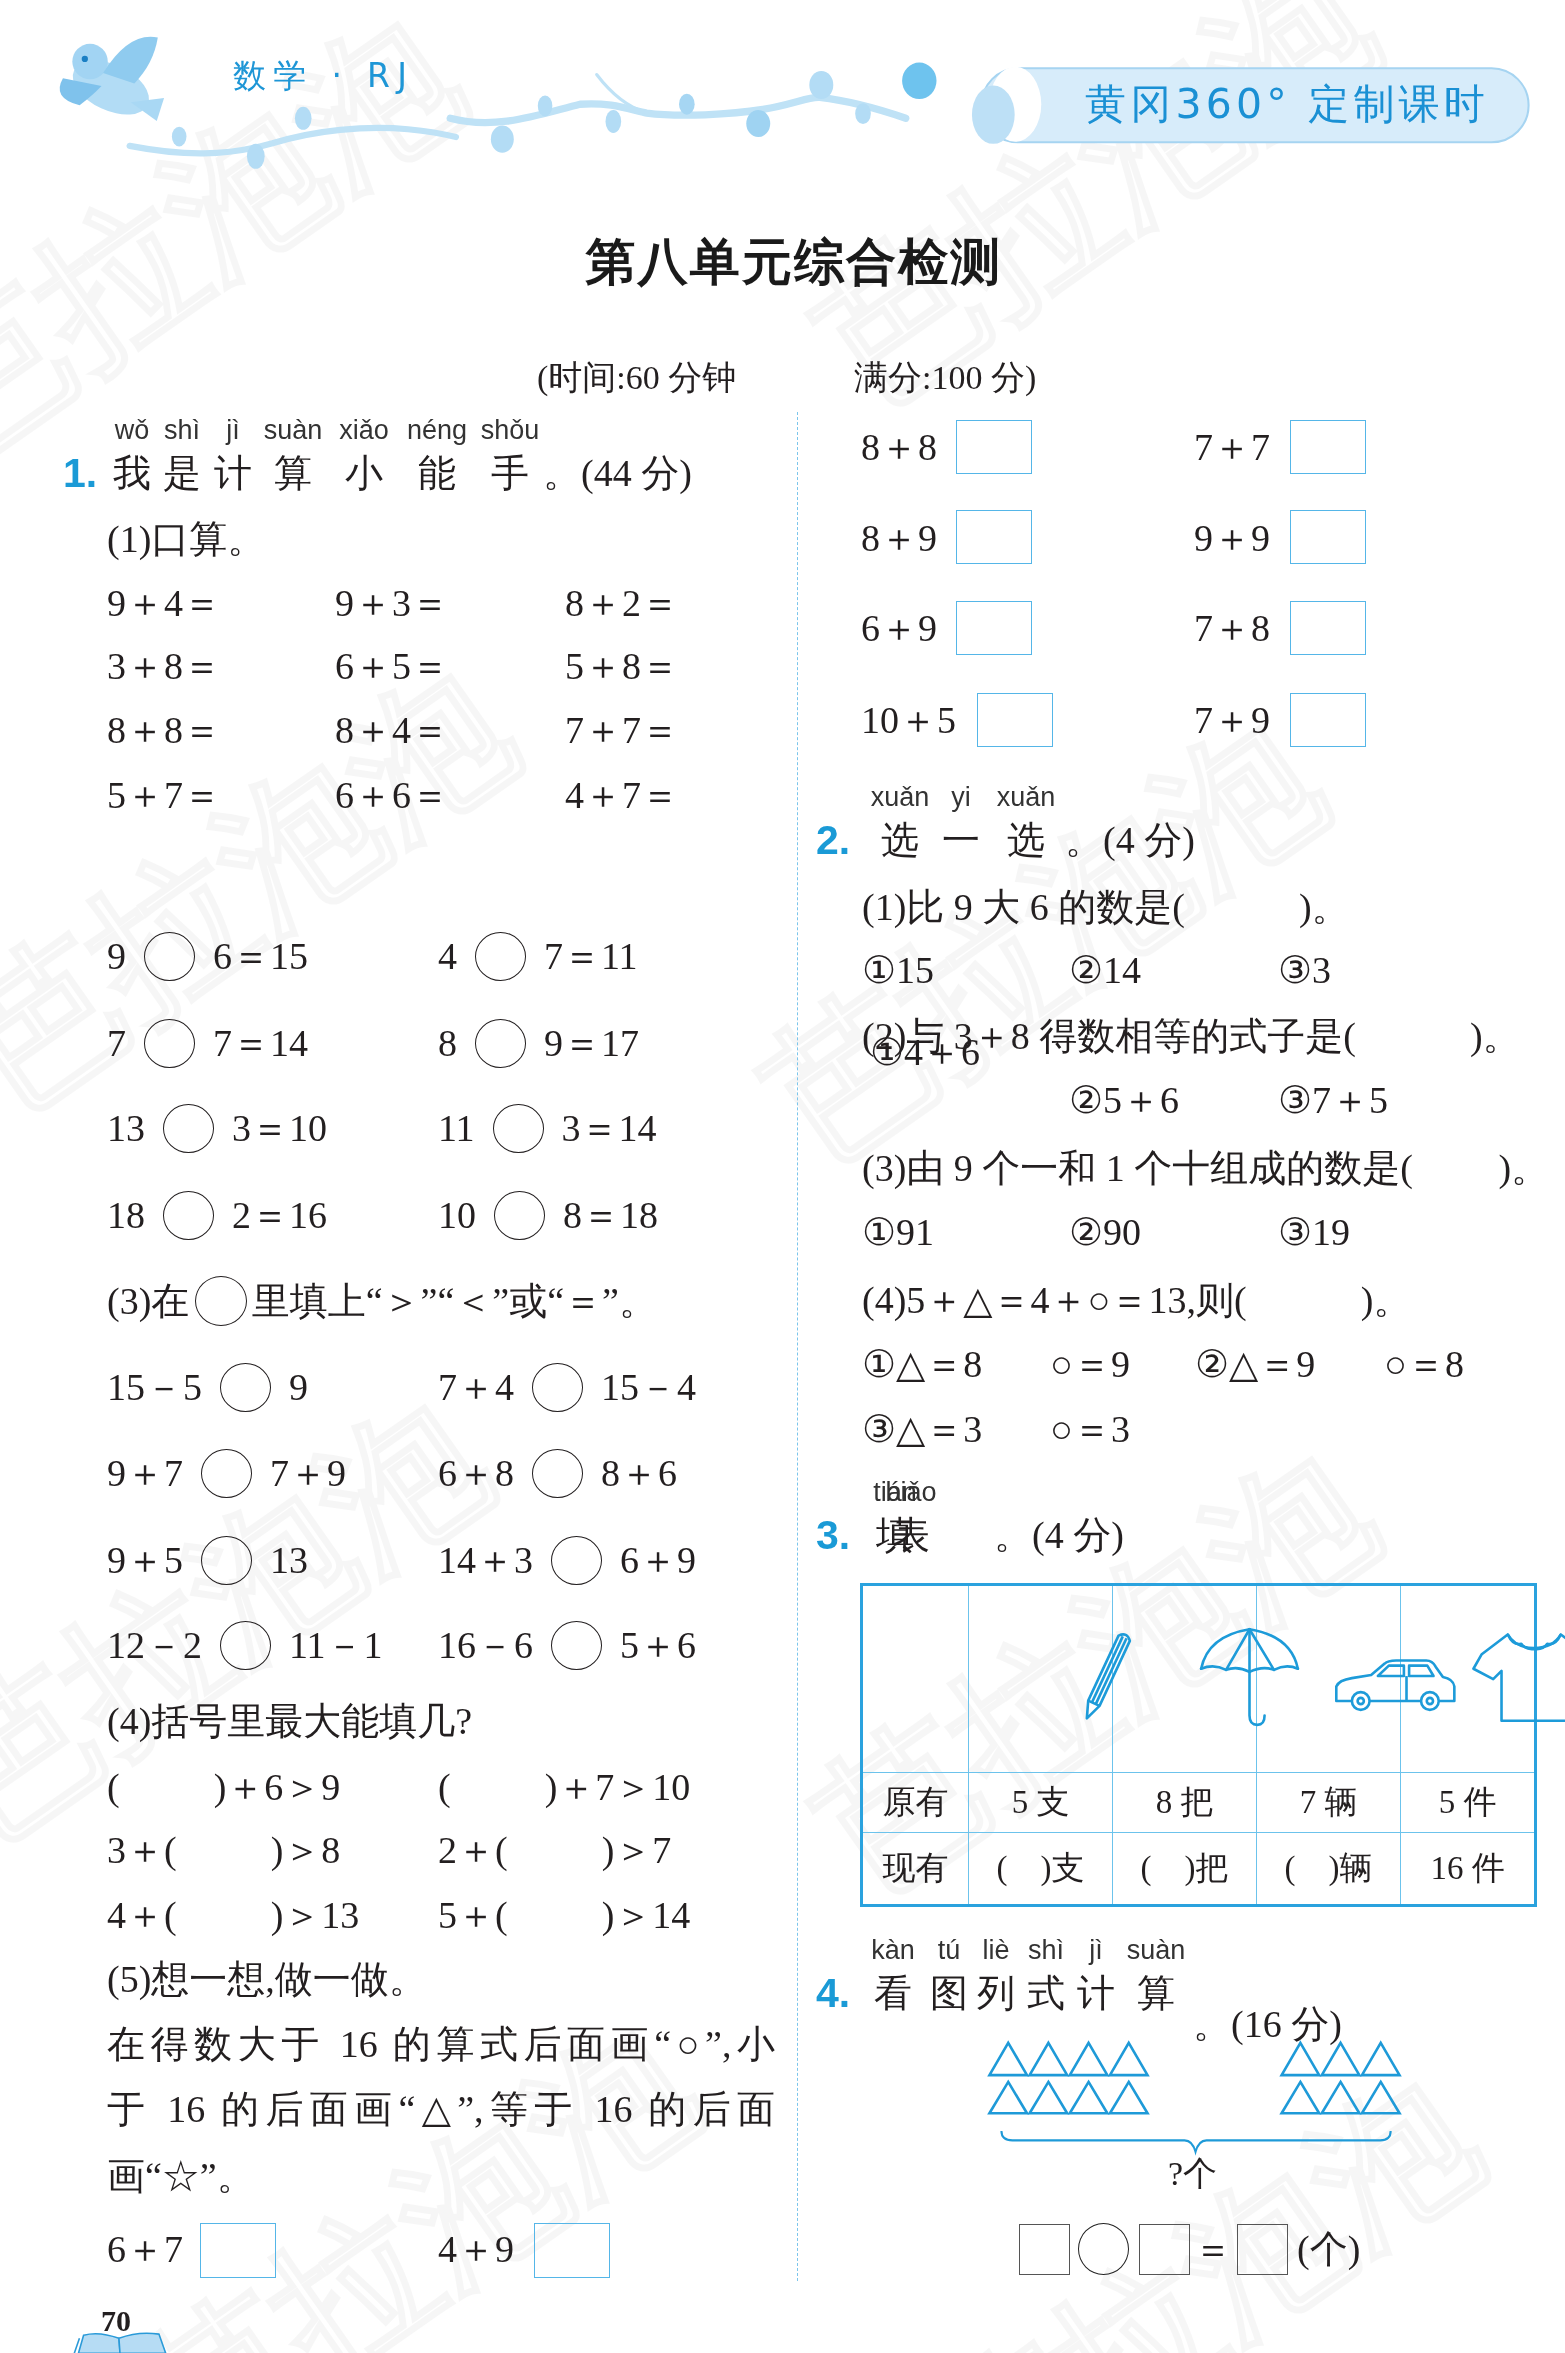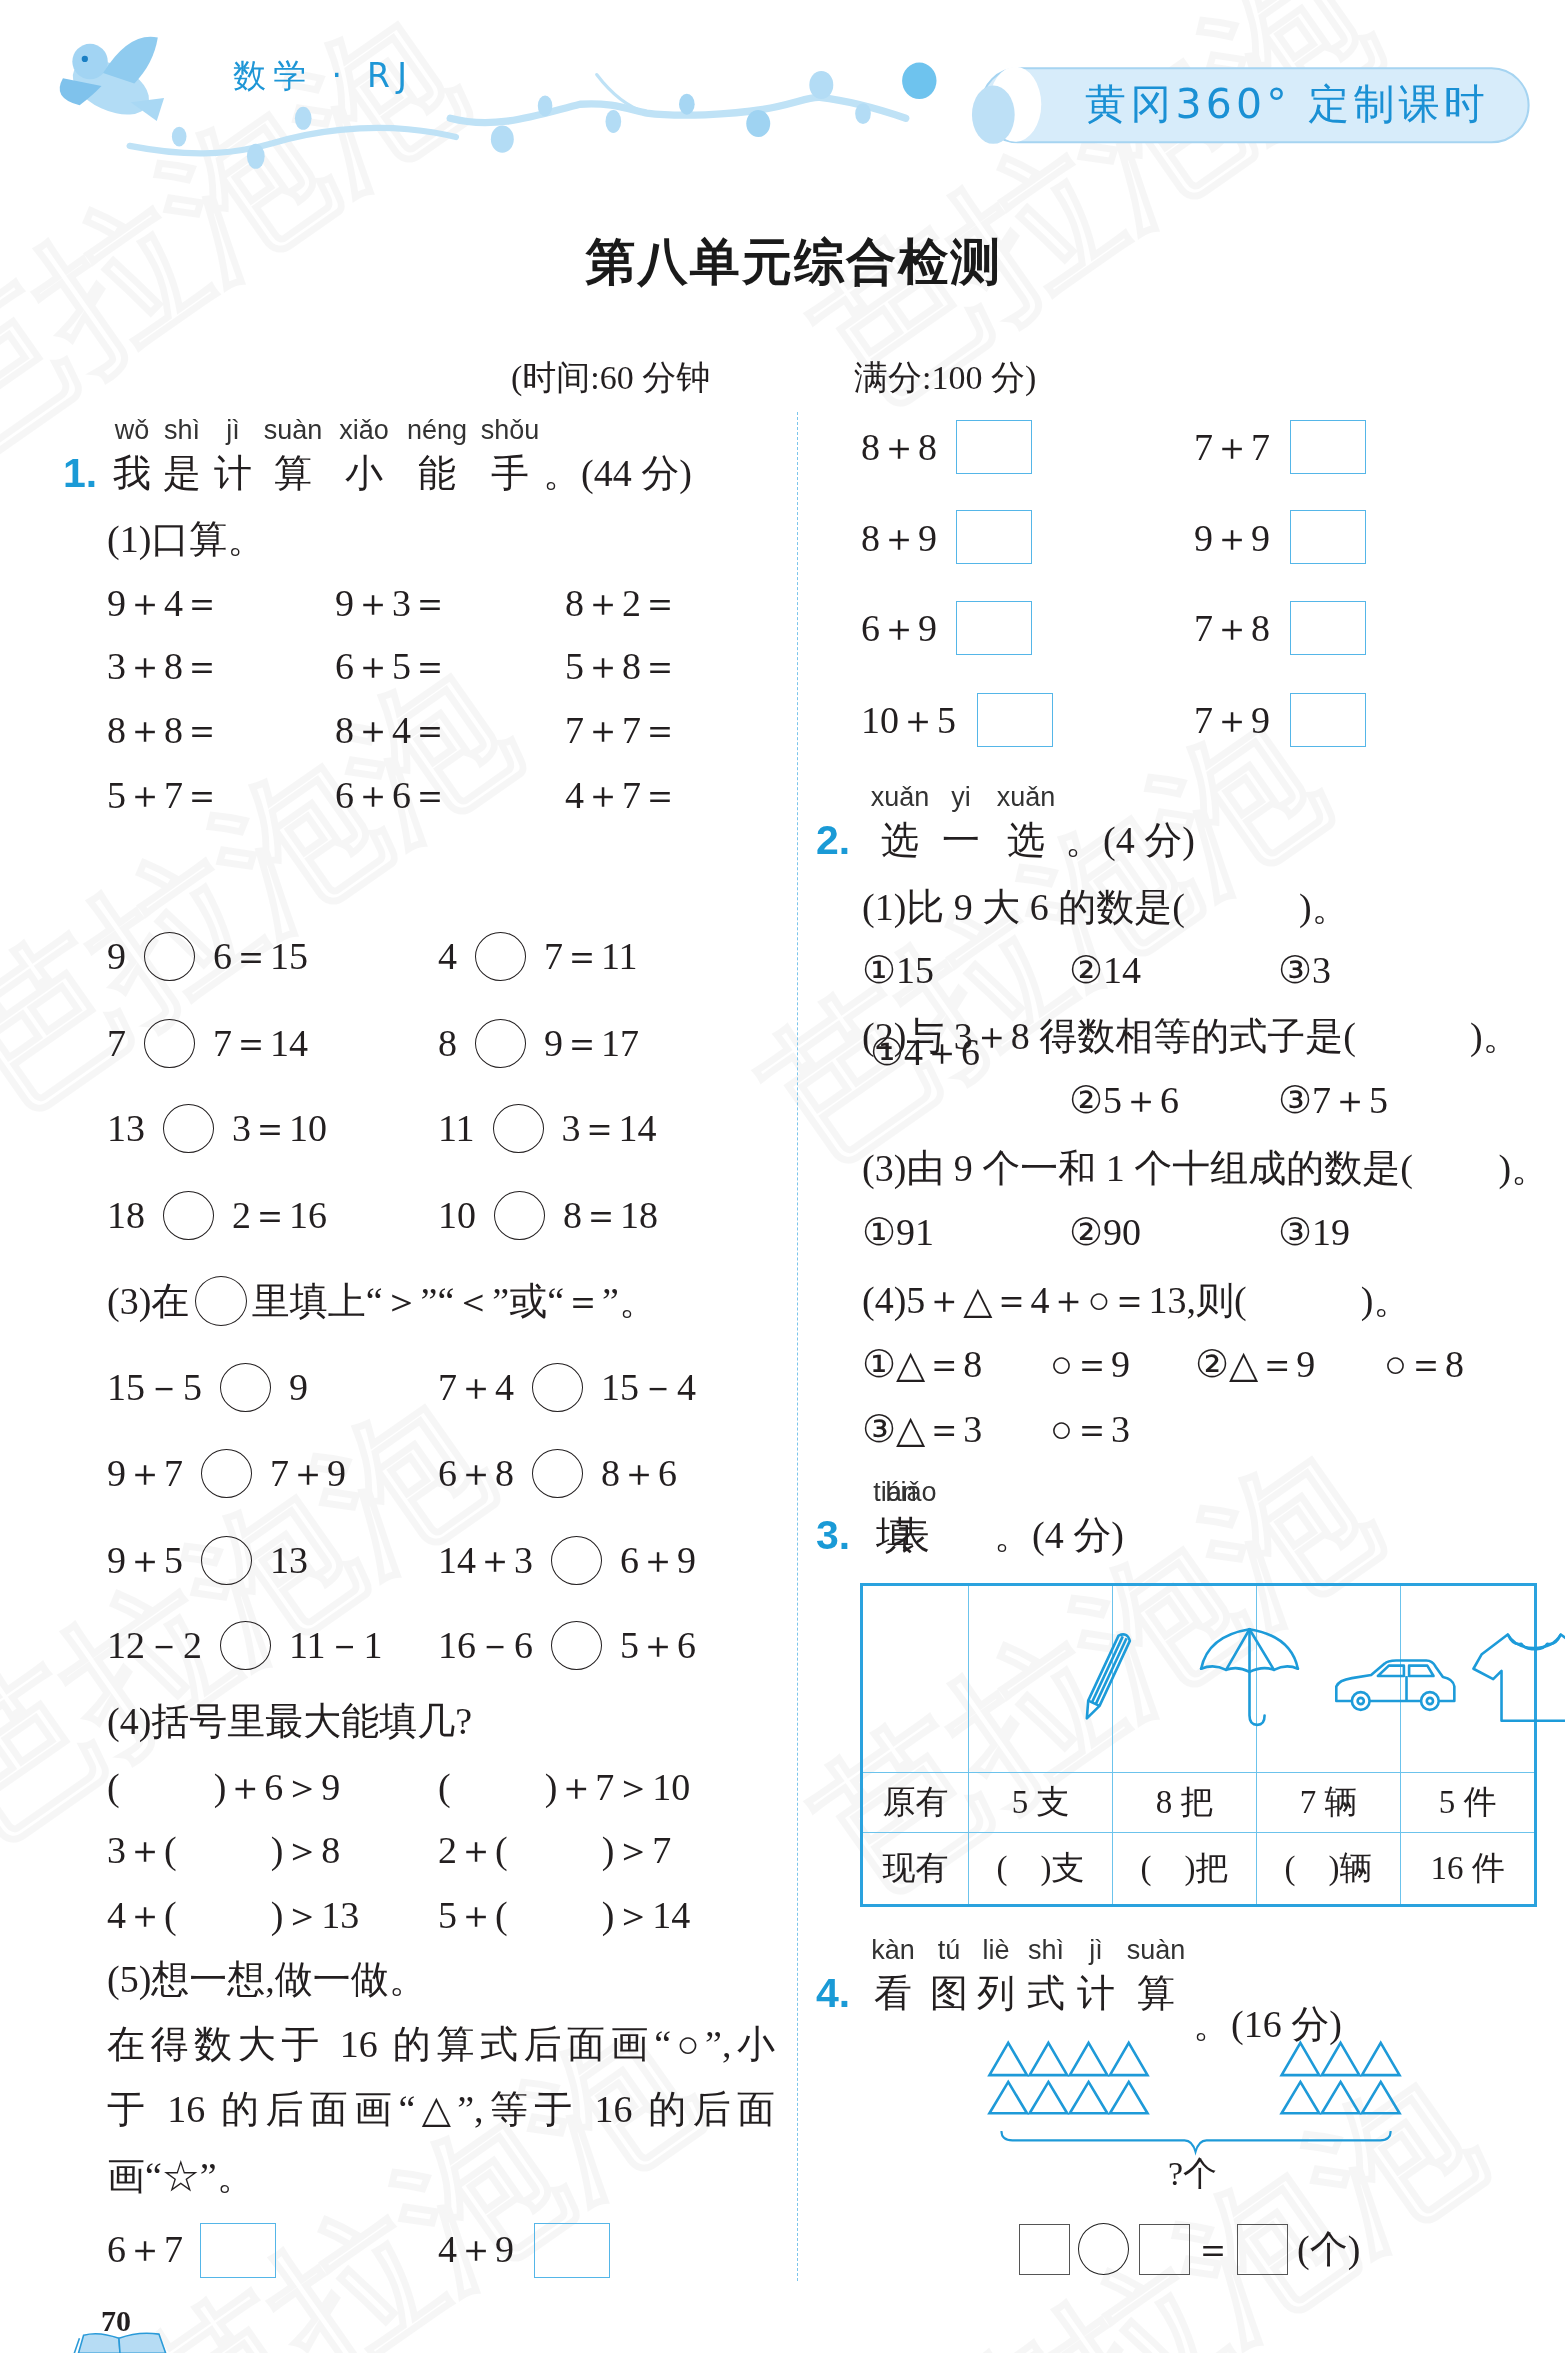--- a/index.html
+++ b/index.html
@@ -70,21 +70,21 @@
       <rect x="1880" y="131" width="1050" height="142" rx="71" fill="#d7ecfa" stroke="#a6d4f1" stroke-width="4"></rect>
       <ellipse cx="1945" cy="200" rx="50" ry="72" fill="#ffffff"></ellipse>
       <ellipse cx="1903" cy="220" rx="41" ry="56" fill="#bde0f6"></ellipse>
     </g>
   </svg>
   <div class="abs" style="left:233px;top:55px;height:42px;line-height:42px;font-size:33px;letter-spacing:7.3px;color:#1e96d6;font-family:'DejaVu Sans',sans-serif;white-space:pre;">数学 · RJ</div>
   <div class="abs" style="left:1085px;top:81px;height:47px;line-height:47px;font-size:41px;letter-spacing:4.2px;color:#1a90d4;font-family:'DejaVu Sans',sans-serif;white-space:pre;">黄冈360° 定制课时</div>
 
   <div class="abs" style="left:532px;top:232px;width:524px;height:60px;line-height:60px;text-align:center;font-size:50px;font-weight:bold;letter-spacing:2.1px;font-family:'DejaVu Sans',sans-serif;color:#1a1a1a;">第八单元综合检测</div>
 
-  <div class="t" style="left:511px;top:352px;font-size:34px;">(时间:60 分钟</div>
+  <div class="t" style="left:537px;top:352px;font-size:34px;">(时间:60 分钟</div>
   <div class="t" style="left:854px;top:352px;font-size:34px;">满分:100 分)</div>
 
   <div class="abs" style="left:797px;top:412px;height:1869px;border-left:1.6px dashed #7cc6ec;"></div>
 
   <div class="qnum" style="left:63px;top:447px;">1.</div>
   <div class="cell" style="left:90px;top:415px;">
       <div class="py">wǒ</div>
       <div class="hz">我</div>
     </div>
   <div class="cell" style="left:140px;top:415px;">

